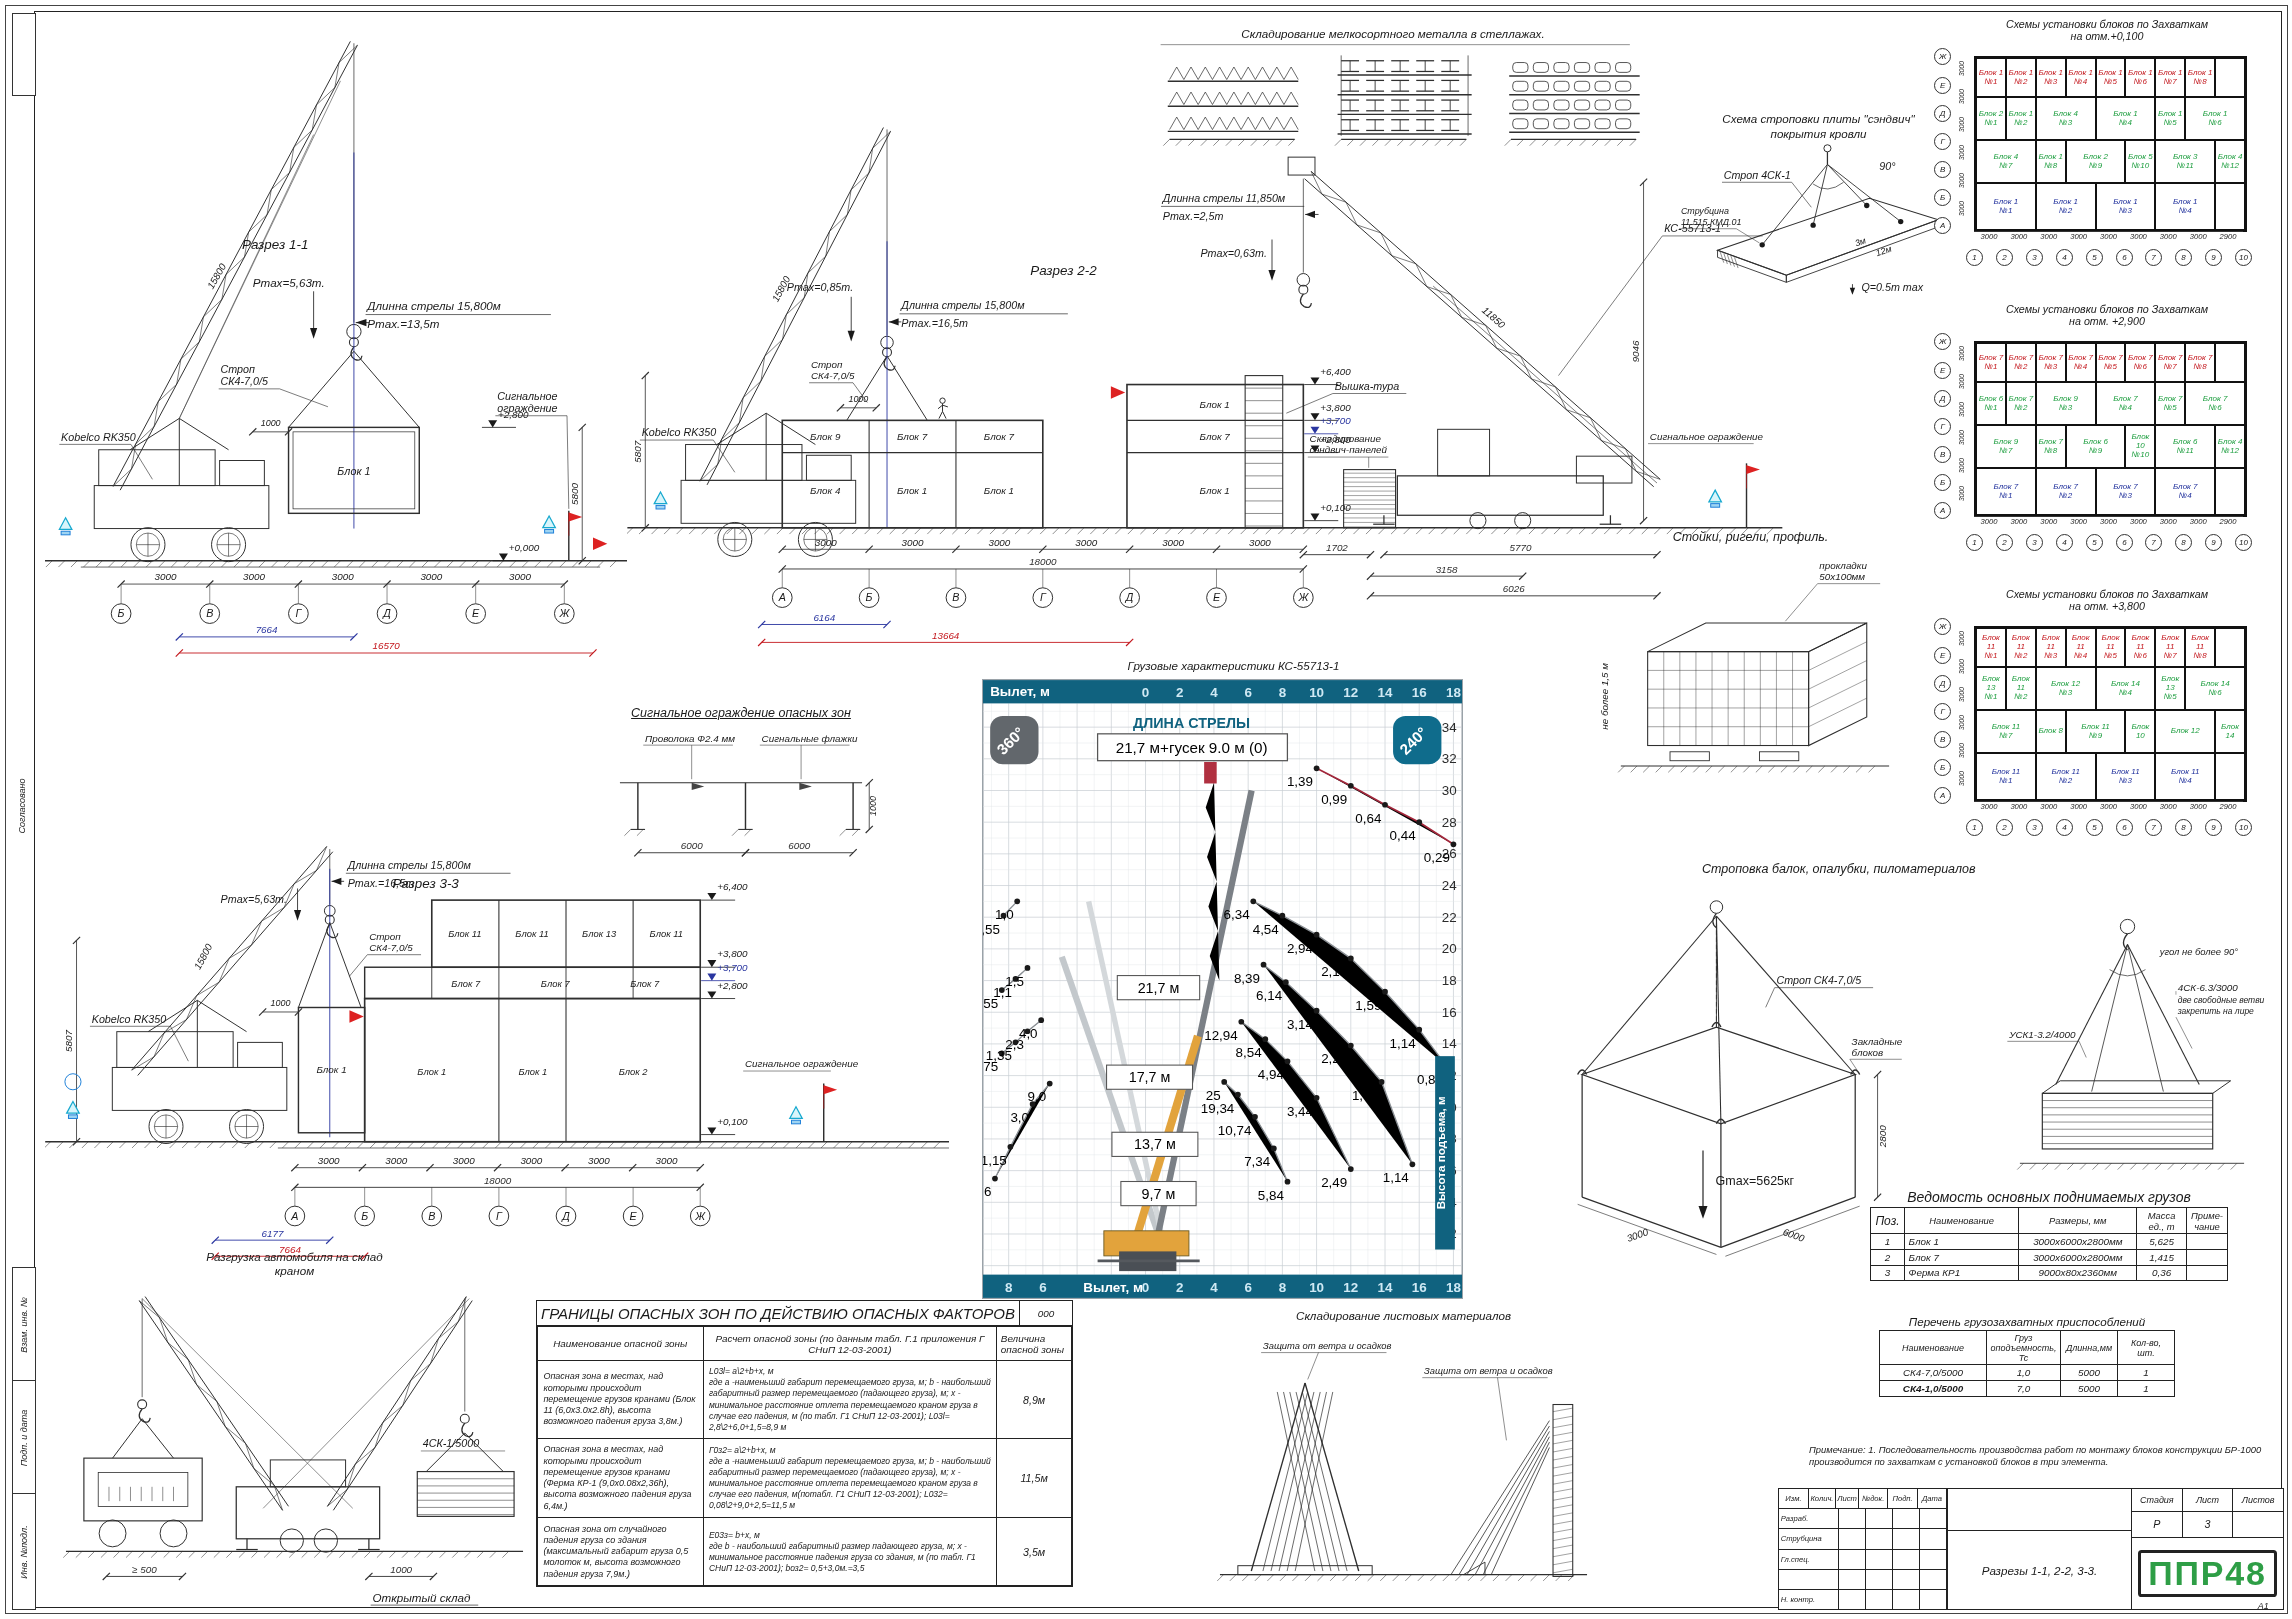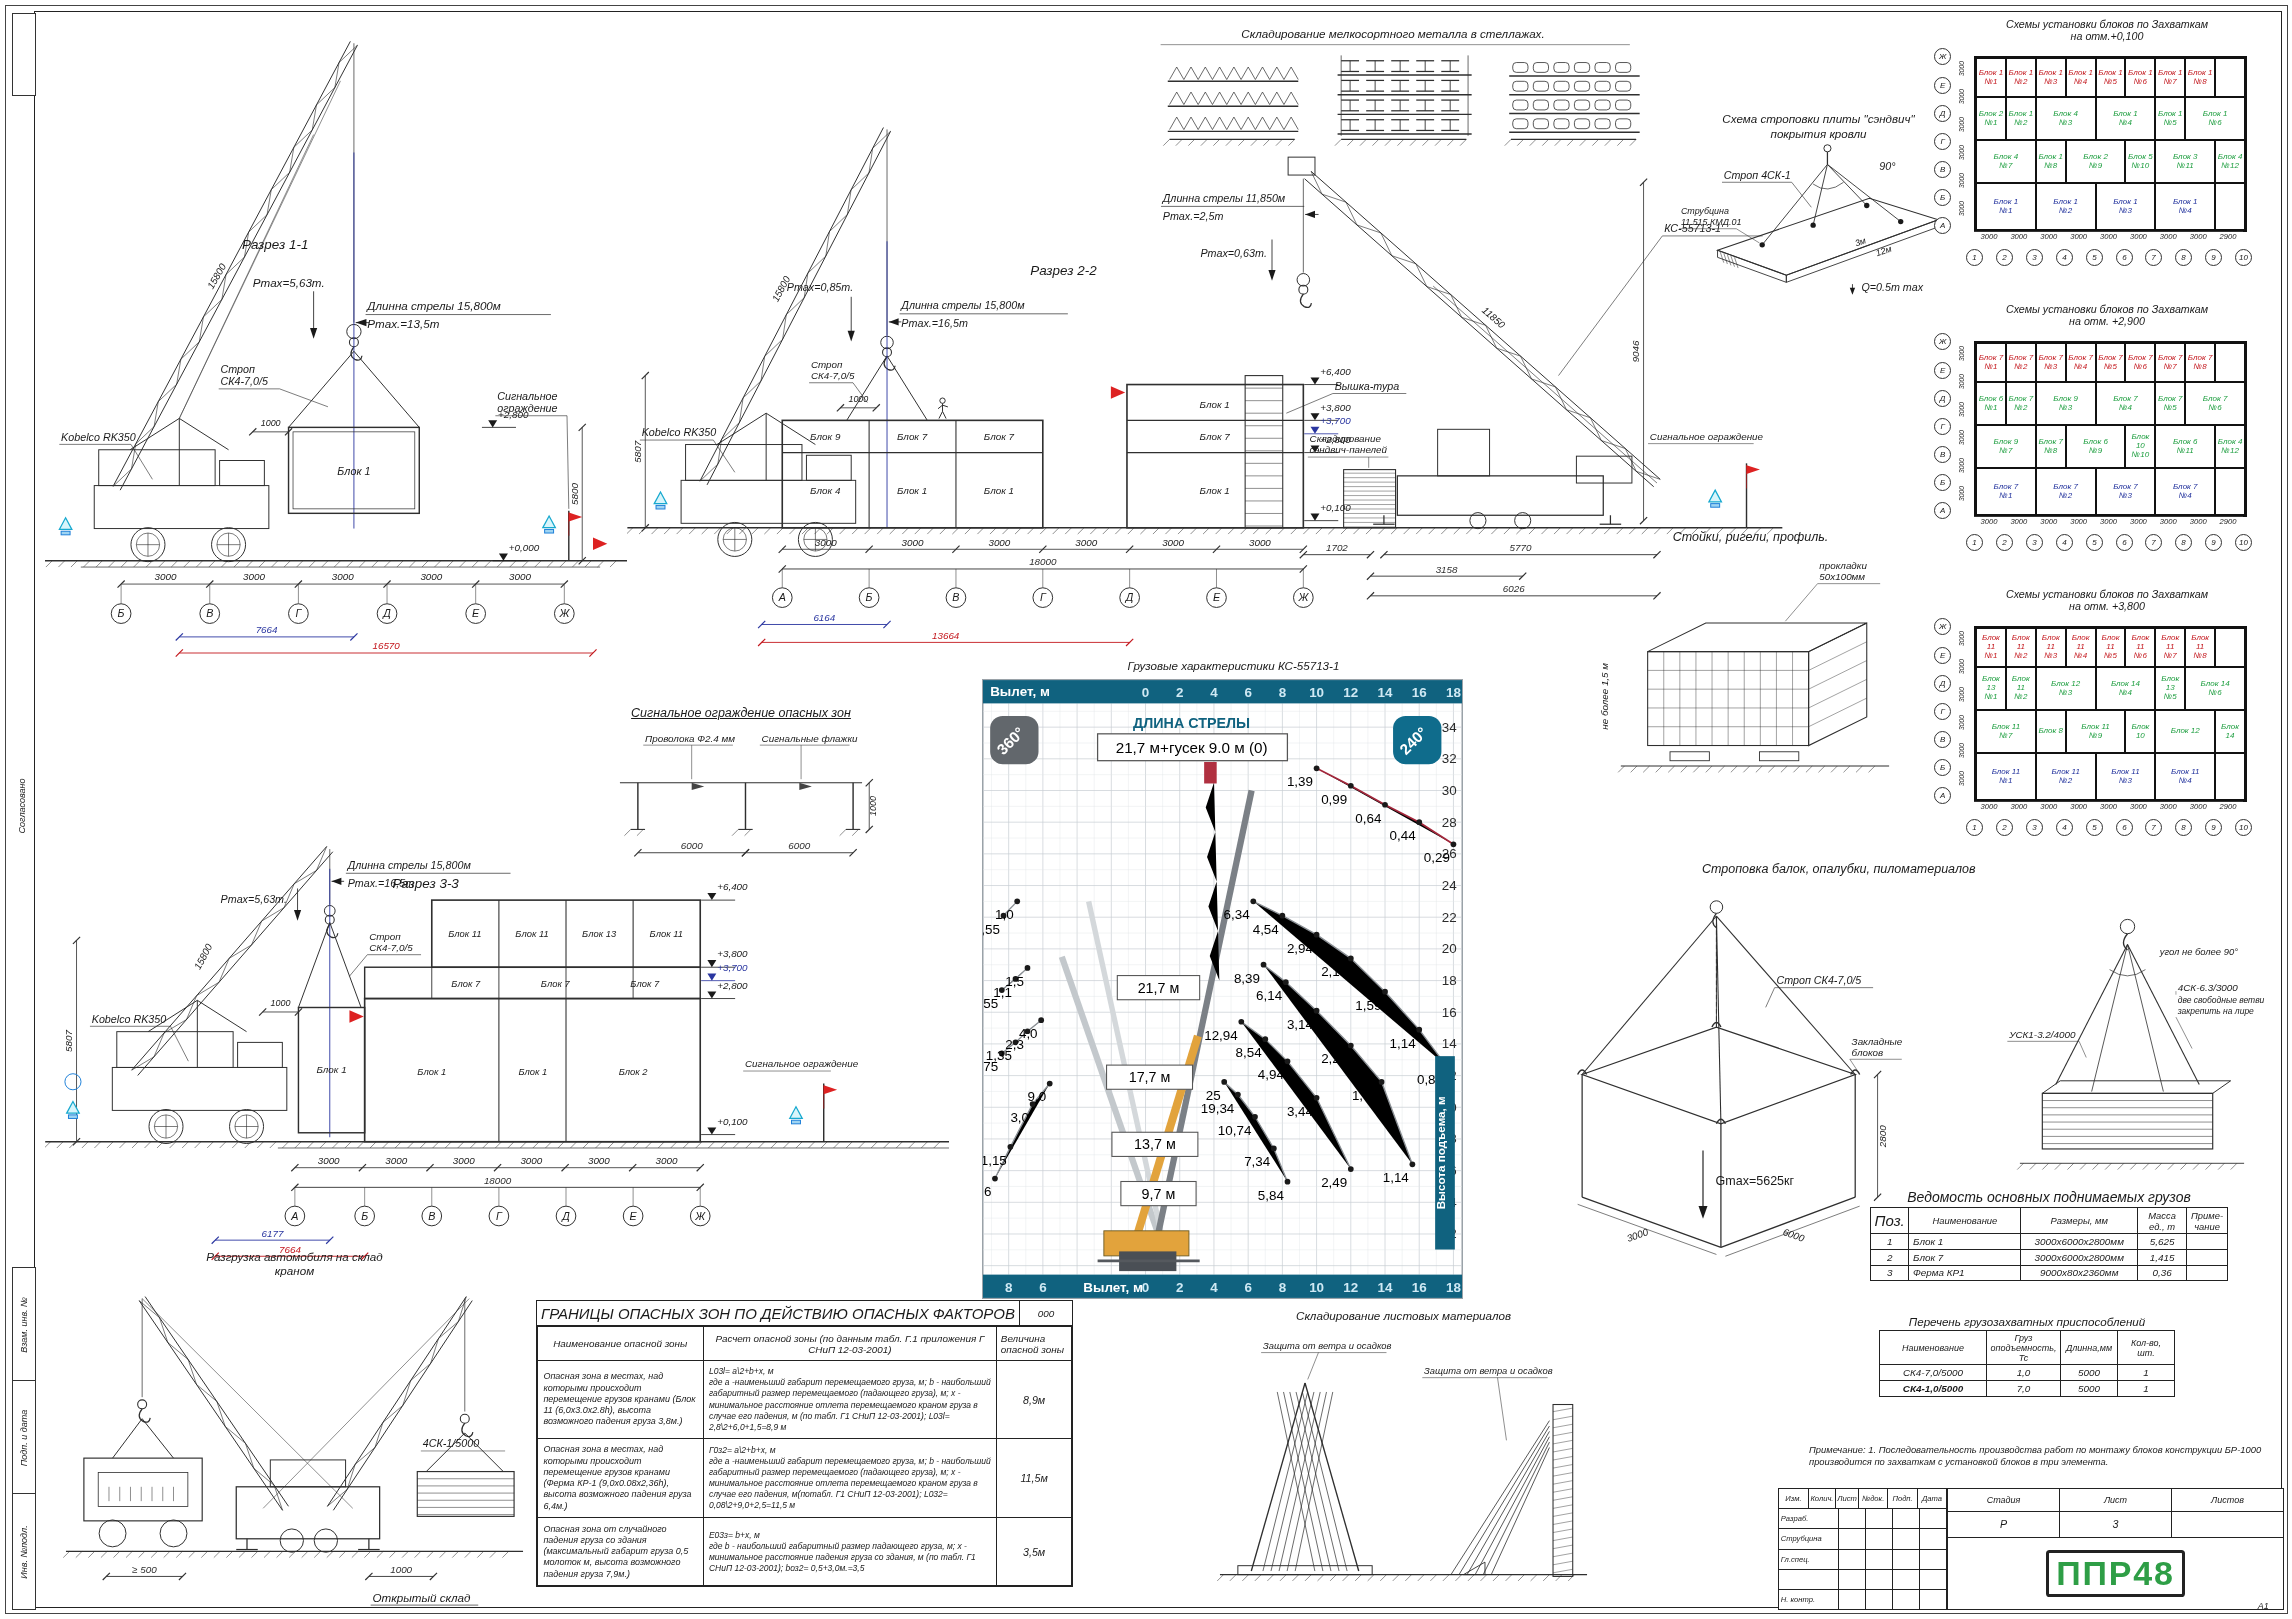--- a/index.html
+++ b/index.html
@@ -2050,21 +2050,21 @@
     <table class="ttable" id="loads-t" style="font-size:9.9px;">
       <colgroup>
           <col style="width:34px">
           <col style="width:115px">
           <col style="width:118px">
           <col style="width:50px">
           <col style="width:41px">
         </colgroup>
       <thead>
           <tr>
-            <td style="text-align: center; font-size: 15px; white-space: pre-line;">Поз.</td>
+            <td style="text-align: center; font-size: 12px; white-space: pre-line;">Поз.</td>
             <td style="text-align: center; font-size: 9.4px; white-space: pre-line;">Наименование</td>
             <td style="text-align: center; font-size: 9.4px; white-space: pre-line;">Размеры, мм</td>
             <td style="text-align: center; font-size: 9.4px; white-space: pre-line;">Масса
 ед., т</td>
             <td style="text-align: center; font-size: 9.4px; white-space: pre-line;">Приме-
 чание</td>
           </tr>
         </thead>
         <tbody>
           <tr>
@@ -2172,20 +2172,24 @@
           <span style="flex: 1 1 0%;"></span>
         </div>
         <div class="tb-lrow">
           <span style="width: 57px; justify-content: flex-start; padding-left: 1.8px;">Н. контр.</span>
           <span style="flex: 1 1 0%;"></span>
           <span style="flex: 1 1 0%;"></span>
           <span style="flex: 1 1 0%;"></span>
           <span style="flex: 1 1 0%;"></span>
         </div>
       </div>
+    <div class="tb-mid">
+      <div class="m1"></div>
+      <div class="m2">Разрезы 1-1, 2-2, 3-3.</div>
+    </div>
     <div class="tb-right">
       <div class="tb-r1">
         <span>Стадия</span>
         <span>Лист</span>
         <span>Листов</span>
       </div>
       <div class="tb-r2">
         <span>Р</span>
         <span>3</span>
         <span></span>

